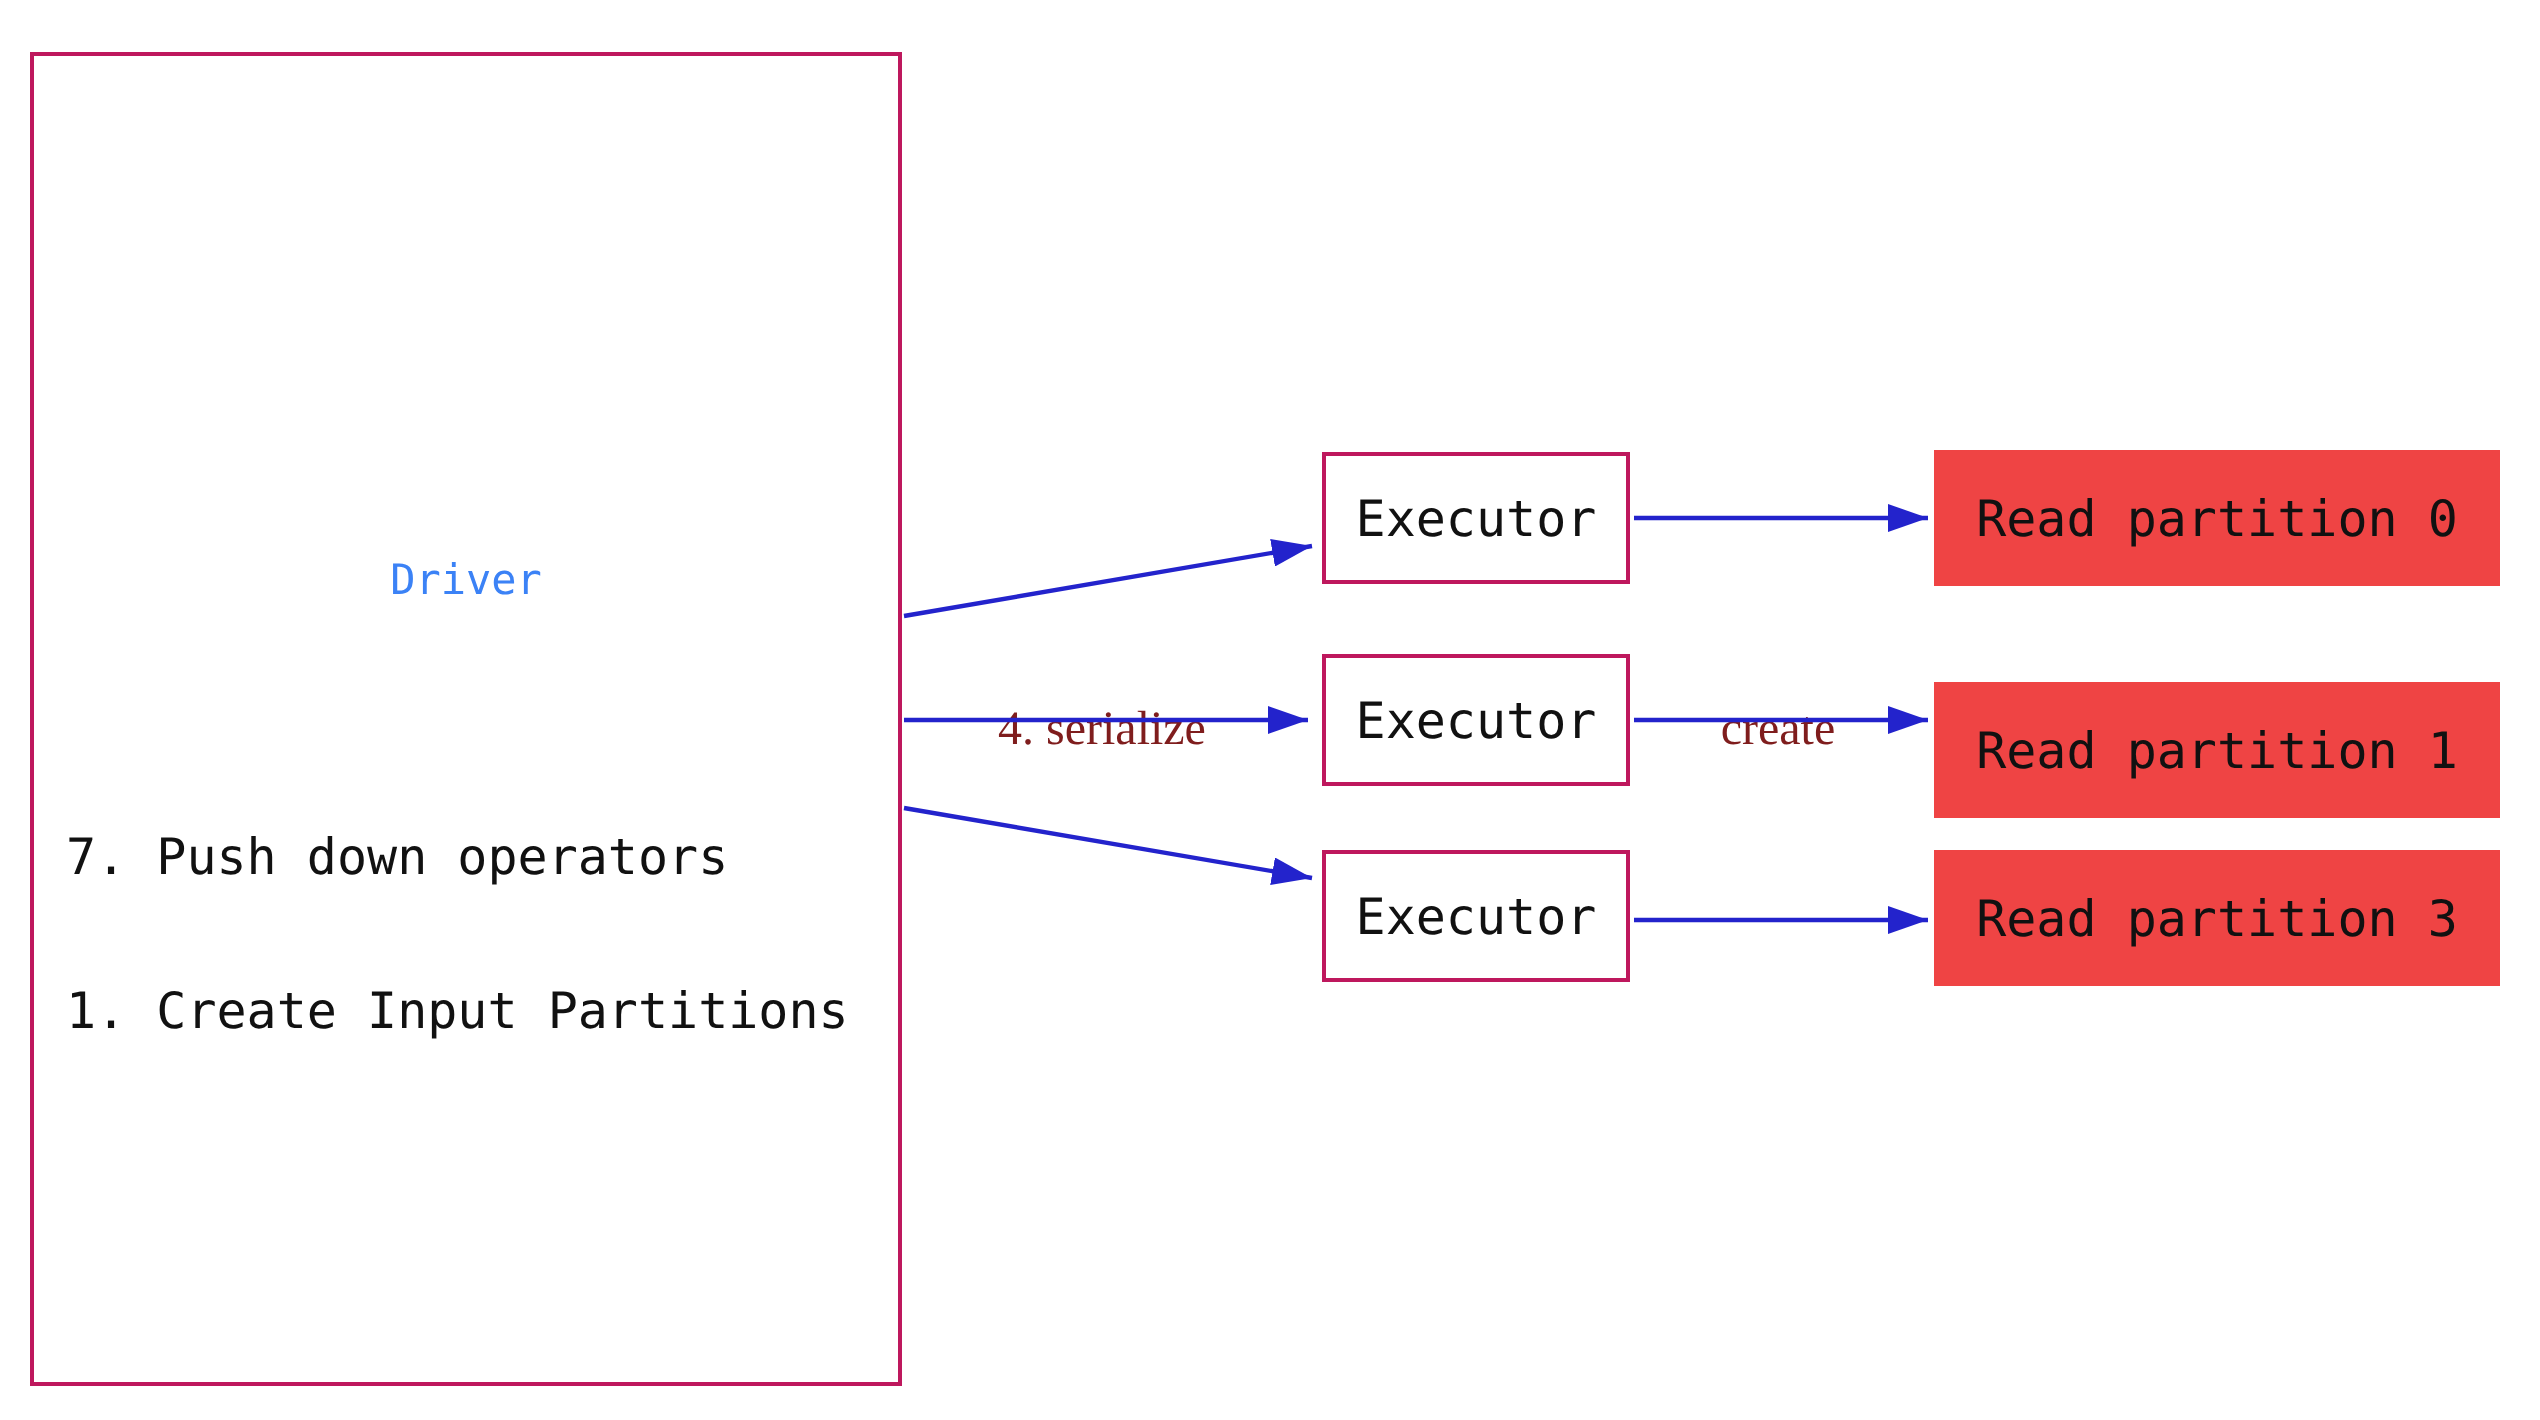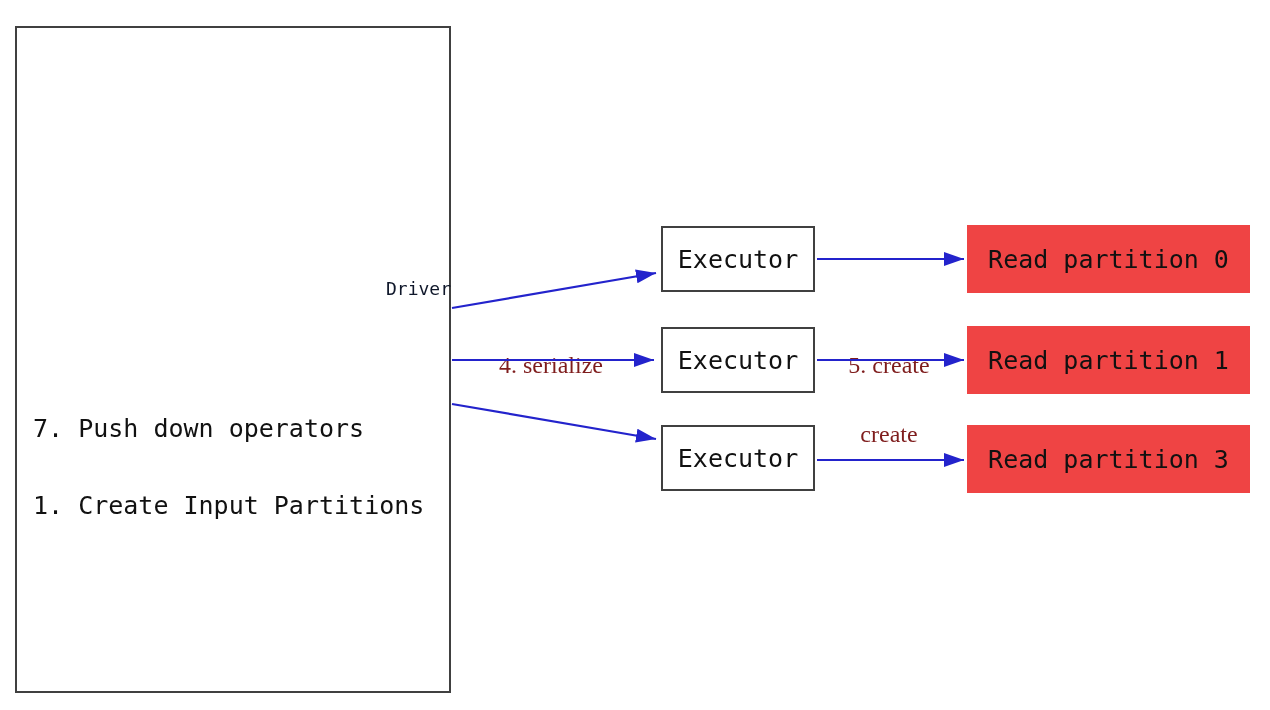--- a/index.html
+++ b/index.html
@@ -14,37 +14,37 @@
     height: 710px;
     background: #ffffff;
     overflow: hidden;
   }
   .box {
     position: absolute;
     box-sizing: border-box;
     background: #ffffff;
   }
   .red-border {
-    border: 2px solid #404040;
+    border: 2px solid #be185d;
   }
   
   .driver-box {
     left: 15px;
     top: 26px;
     width: 436px;
     height: 667px;
   }
   .driver-title {
     position: absolute;
     left: 15px;
     top: 278px;
     width: 436px;
-    text-align: right;
-    font-size: 18px;
-    color: #0f172a;
+    text-align: center;
+    font-size: 21px;
+    color: #3b82f6;
     letter-spacing: 0px;
     white-space: pre;
   }
   .driver-steps {
     position: absolute;
     left: 33px;
     top: 365px;
     font-size: 25px;
     line-height: 25.5px;
     color: #111111;
@@ -72,21 +72,21 @@
     height: 68px;
     background: #ef4444;
     display: flex;
     align-items: center;
     justify-content: center;
     font-size: 25px;
     color: #111111;
     white-space: pre;
   }
   .partition-0 { top: 225px; }
-  .partition-1 { top: 326px; }
+  .partition-1 { top: 341px; }
   .partition-2 { top: 425px; }
   
   .edge-label {
     position: absolute;
     width: 220px;
     top: 308px;
     text-align: center;
     font-family: "Liberation Serif", serif;
     font-size: 24px;
     line-height: 23px;
@@ -134,21 +134,20 @@
     <span>Read partition 1</span>
   </div>
   <div class="box partition partition-2">
     <span>Read partition 3</span>
   </div>
 
   <div class="edge-label edge-label-serialize">
     <div>4. serialize</div>
   </div>
   <div class="edge-label edge-label-create">
-    <div>5. create</div>
     <div>create</div>
   </div>
 
   <svg class="arrows" viewBox="0 0 1270 710" xmlns="http://www.w3.org/2000/svg">
     <defs>
       <marker id="arrowhead" viewBox="0 0 10 7" refX="10" refY="3.5" markerWidth="20" markerHeight="14" markerUnits="userSpaceOnUse" orient="auto">
         <path d="M0,0 L10,3.5 L0,7 Z" fill="#2323cc"></path>
       </marker>
     </defs>
     <g stroke="#2323cc" stroke-width="2.2" fill="none">

